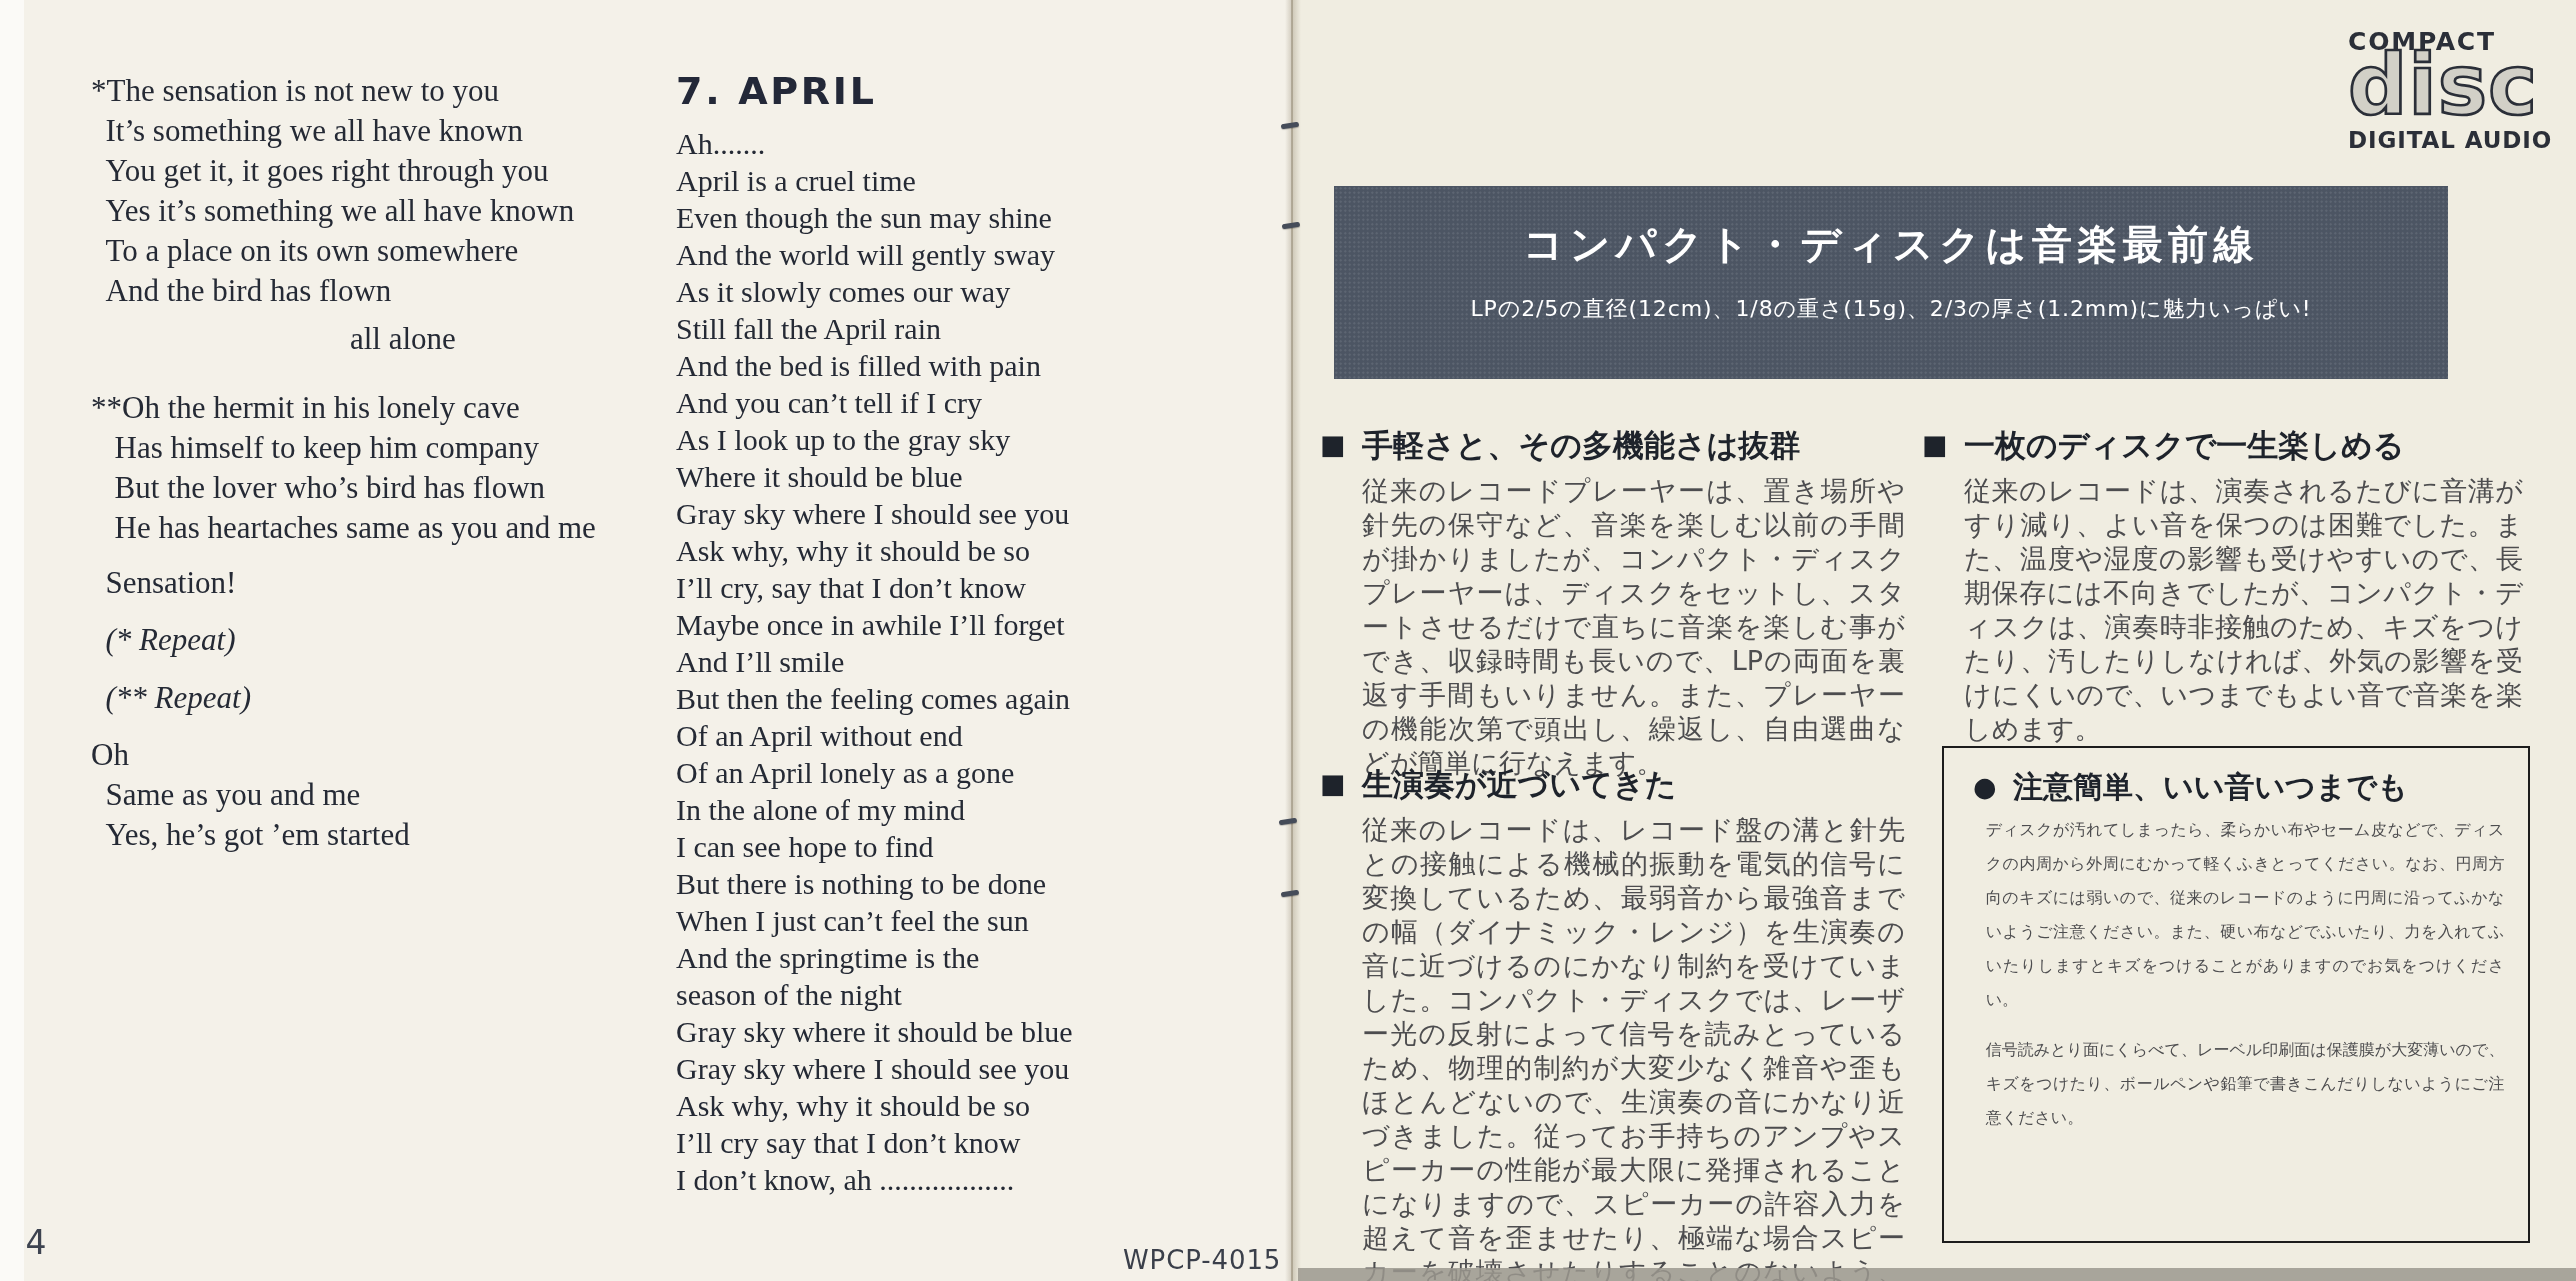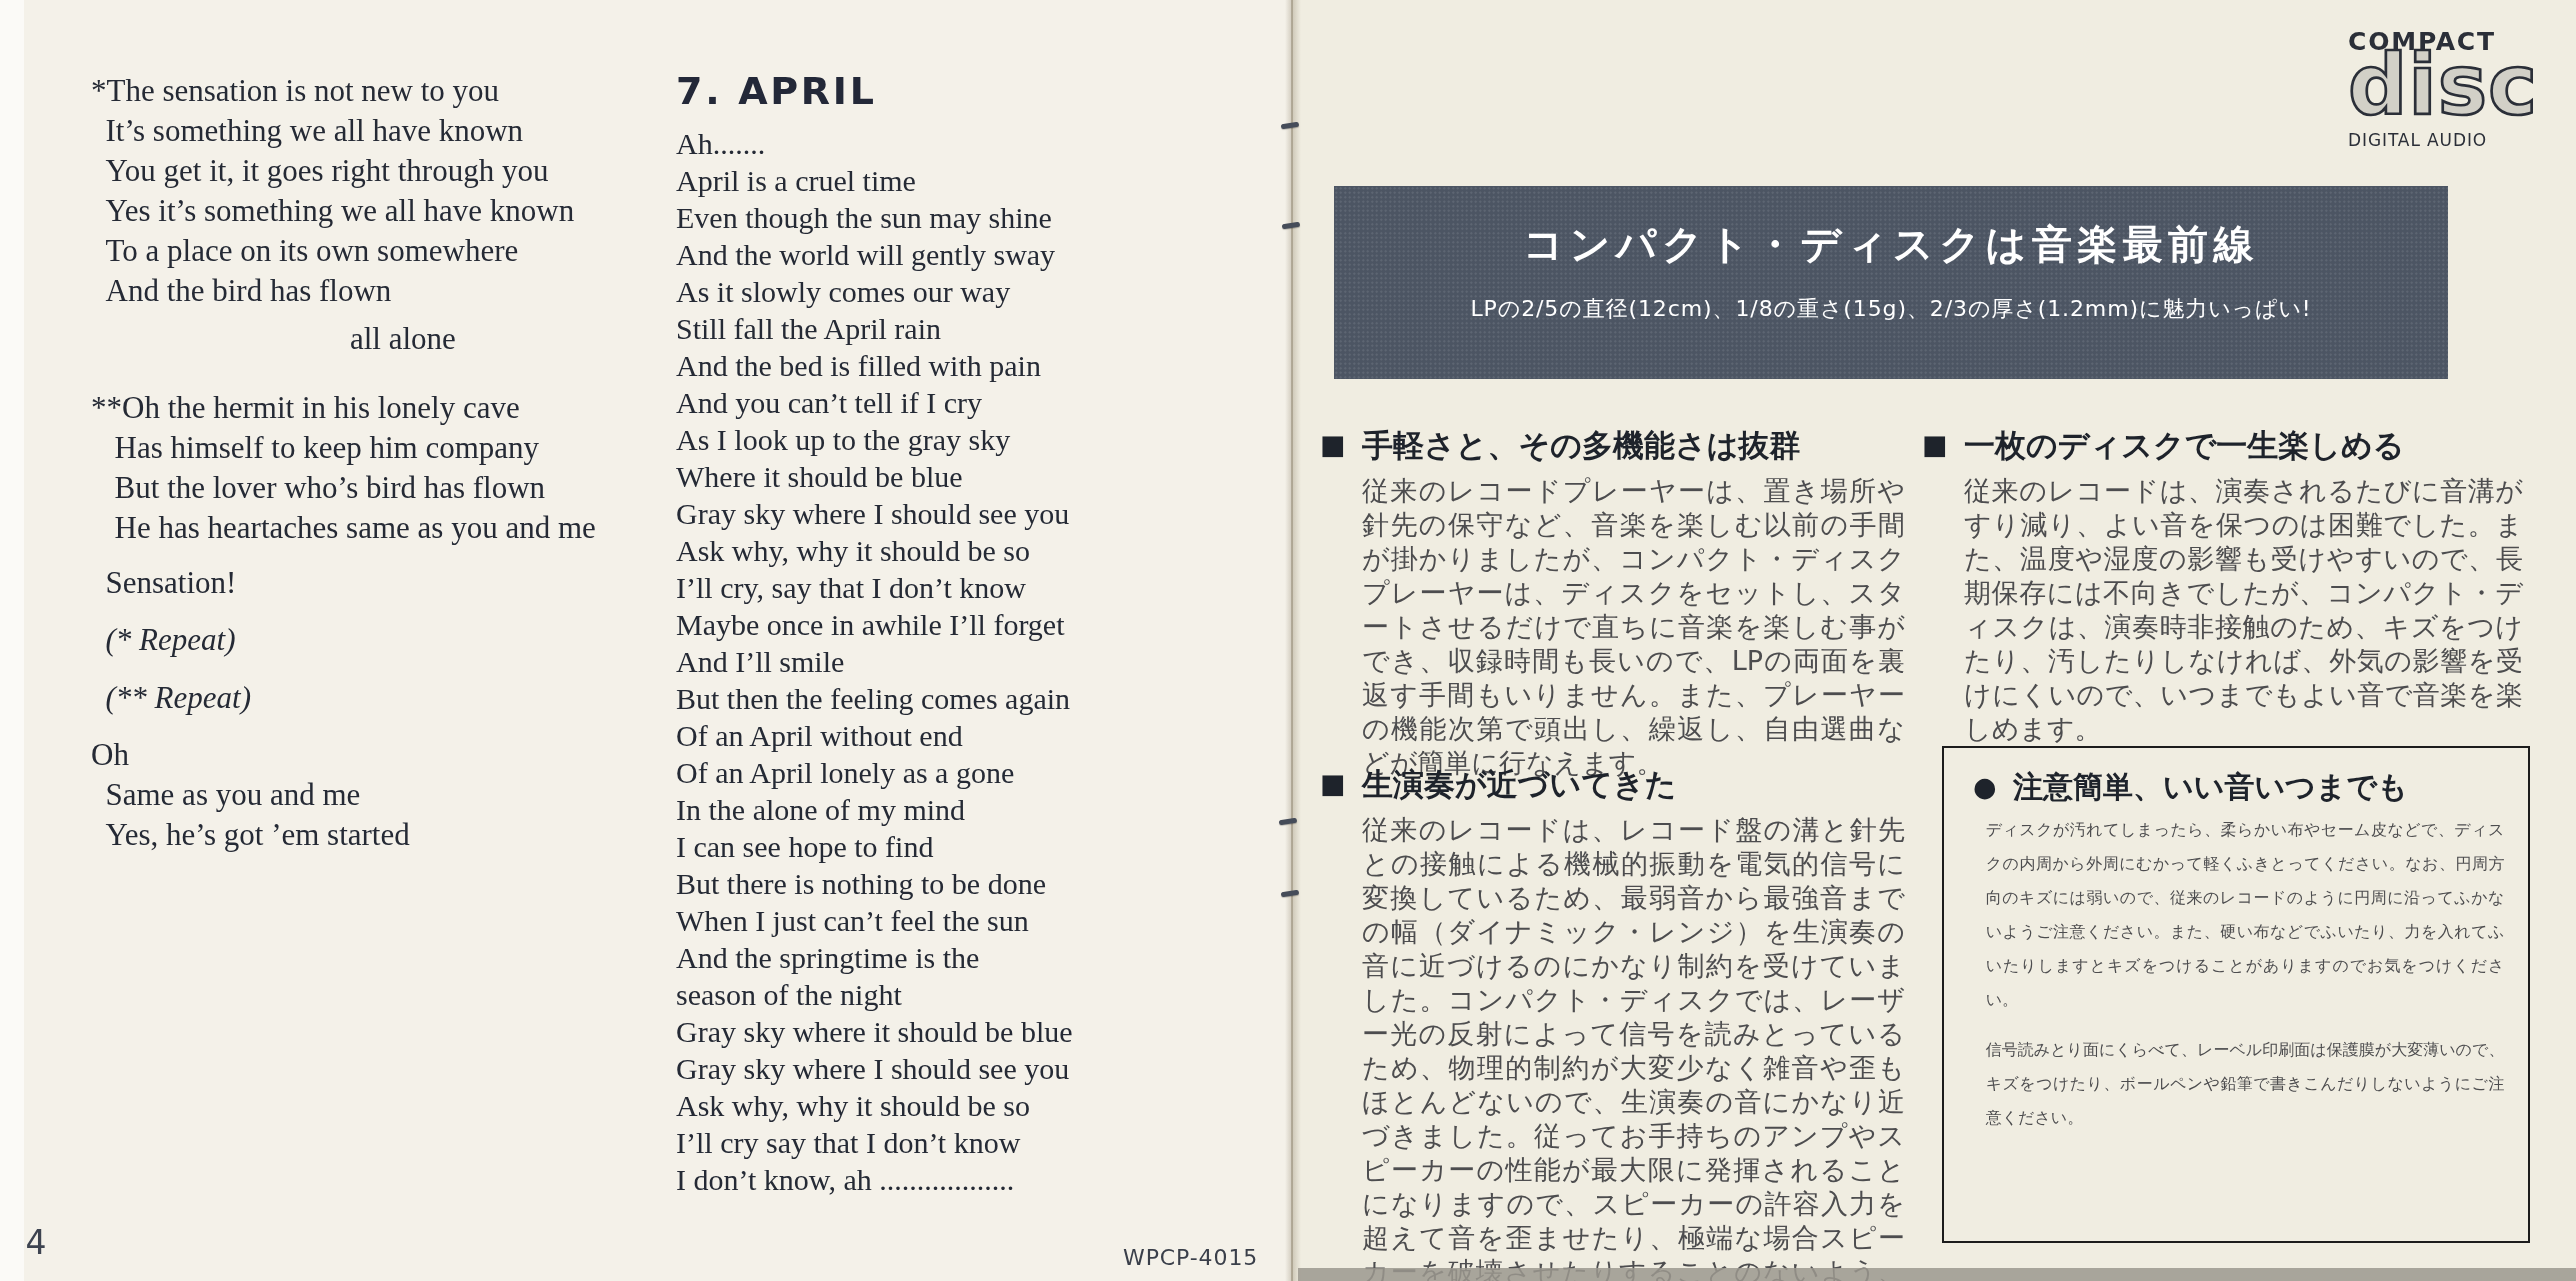--- a/index.html
+++ b/index.html
@@ -33,28 +33,28 @@
   .pos-stanza2{position:absolute;top:388px;left:0;}
   .pos-exclaim{position:absolute;top:563px;left:14.5px;line-height:40px;}
   .pos-repeat1{position:absolute;top:620px;left:14.5px;line-height:40px;font-style:italic;}
   .pos-repeat2{position:absolute;top:678px;left:14.5px;line-height:40px;font-style:italic;}
   .pos-outro{position:absolute;top:735px;left:0;}
   .april-title{position:absolute;top:69px;left:0;font-family:"DejaVu Sans","Liberation Sans",sans-serif;
                font-size:38px;font-weight:700;letter-spacing:2.7px;color:#232838;}
   .april-lines{position:absolute;top:125px;left:0;}
   .april-lines .lyr-line{line-height:37px;white-space:nowrap;}
   .pageno{position:absolute;left:25.4px;top:1223px;font-size:33px;color:#3d4350;}
-  .catalog{position:absolute;left:1123px;top:1245px;font-size:22px;letter-spacing:0.9px;color:#3a3f4a;}
+  .catalog{position:absolute;left:1123px;top:1245px;font-size:26px;letter-spacing:0.9px;color:#3a3f4a;}
 
   
   .cd-logo{position:absolute;left:2348px;top:29px;width:212px;color:#2b2f38;}
   .cd-compact{text-align:left;font-size:25px;font-weight:800;letter-spacing:1.8px;line-height:25.4px;padding-right:1.8px;}
   .cd-disc{font-size:83px;font-weight:700;line-height:73px;letter-spacing:0.9px;margin-top:-5.4px;
            color:rgba(43,47,56,0.15);-webkit-text-stroke:2.7px #2b2f38;}
-  .cd-digital{font-size:17px;font-weight:400;letter-spacing:0.9px;line-height:27px;margin-top:5.4px;}
+  .cd-digital{font-size:23px;font-weight:700;letter-spacing:0.9px;line-height:27px;margin-top:5.4px;}
 
   .banner{position:absolute;left:1334px;top:186px;width:1114px;height:193px;background:#4c5563;
           background-image:radial-gradient(rgba(255,255,255,0.10) 0.9px,transparent 1.3px);background-size:4.5px 4.5px;
           color:#ffffff;text-align:center;}
   .banner-title{margin-top:33px;font-size:40px;font-weight:700;letter-spacing:5.4px;line-height:51px;}
   .banner-sub{margin-top:22px;font-size:22px;letter-spacing:0.9px;line-height:34px;}
 
   .jp-section{position:absolute;color:#4d4d4f;}
   .jp-head{display:flex;align-items:flex-start;font-size:31px;font-weight:700;color:#1e232b;line-height:40px;}
   .jp-marker{width:42px;flex:none;font-size:27px;line-height:40px;}

